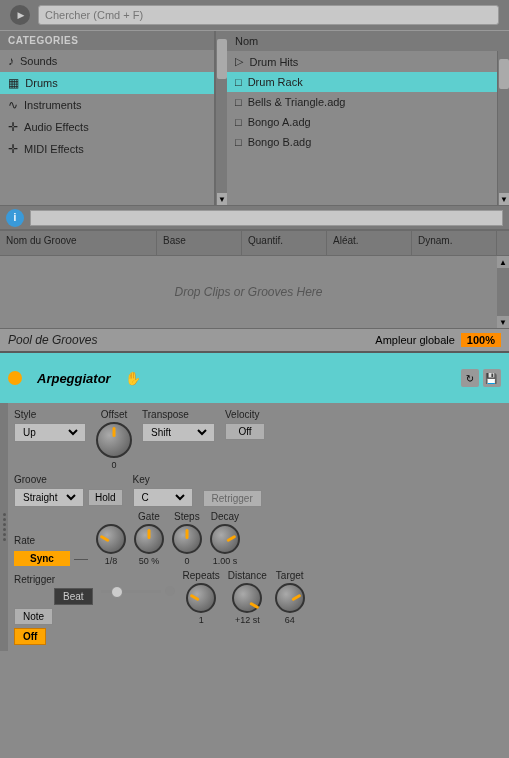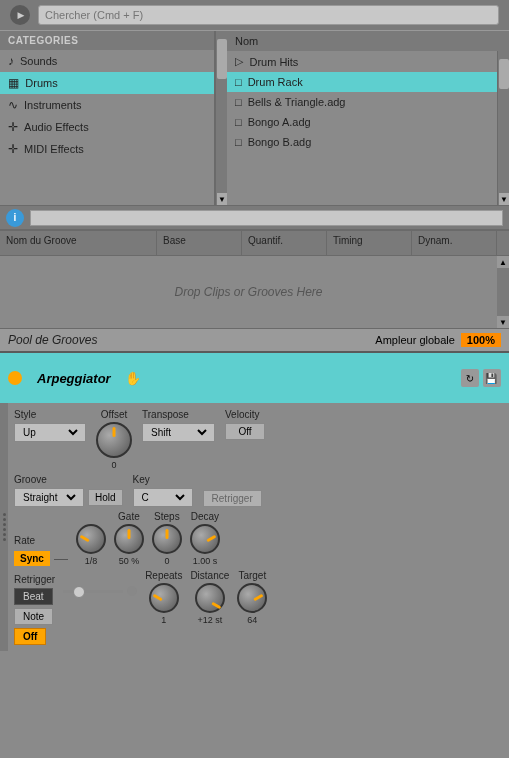--- a/index.html
+++ b/index.html
@@ -314,21 +314,21 @@
     .knob-sublabel {
       font-size: 9px;
       color: #222;
       text-align: center;
     }
 
     
     .sync-btn {
       background: #ffa500;
       color: #000;
-      padding: 2px 6px;
+      padding: 2px 16px;
       font-size: 10px;
       font-weight: bold;
       cursor: pointer;
       border: none;
     }
     .dash { color: #555; font-size: 14px; }
 
     .hold-btn {
       background: #b0b0b0;
       border: 1px solid #888;
@@ -357,20 +357,21 @@
       display: flex;
       align-items: center;
       gap: 4px;
     }
     .retrigger-active {
       background: #3a3a3a;
       color: #ccc;
       padding: 2px 8px;
       font-size: 10px;
       border: 1px solid #555;
+      margin-left: 40px;
     }
     .retrigger-inactive {
       background: #b0b0b0;
       border: 1px solid #888;
       padding: 2px 8px;
       font-size: 10px;
     }
     .retrigger-off {
       background: #ffa500;
       padding: 2px 8px;
@@ -525,21 +526,21 @@
 <div class="status-bar">
   <div class="status-icon">i</div>
   <div class="status-bar-text"></div>
 </div>
 
 <div class="groove-pool">
   <div class="groove-table-header">
     <div class="groove-col-header">Nom du Groove</div>
     <div class="groove-col-header">Base</div>
     <div class="groove-col-header">Quantif.</div>
-    <div class="groove-col-header">Timing</div>
+    <div class="groove-col-header">Aléat.</div>
     <div class="groove-col-header">Dynam.</div>
     <div class="scroll-bar-v" style="height:24px;border:none;"></div>
   </div>
   <div style="display:flex;">
     <div class="groove-body" style="flex:1;">
       <span>Drop Clips or Grooves Here</span>
     </div>
     <div class="groove-scroll-v">
       <div class="groove-scroll-arrow">▲</div>
       <div style="flex:1;background:#7a7a7a;"></div>

